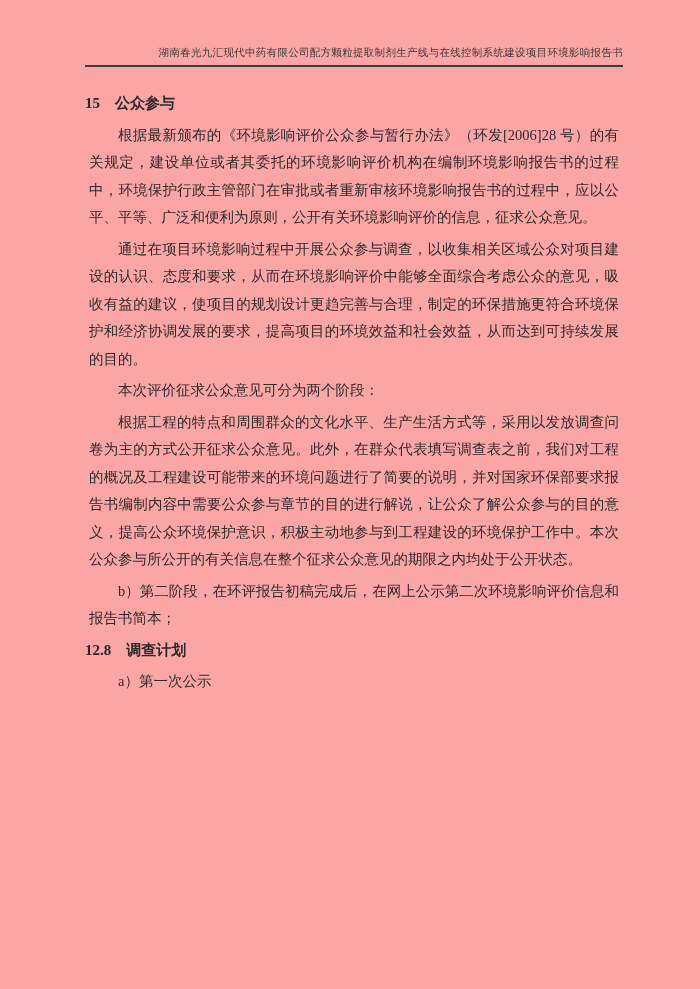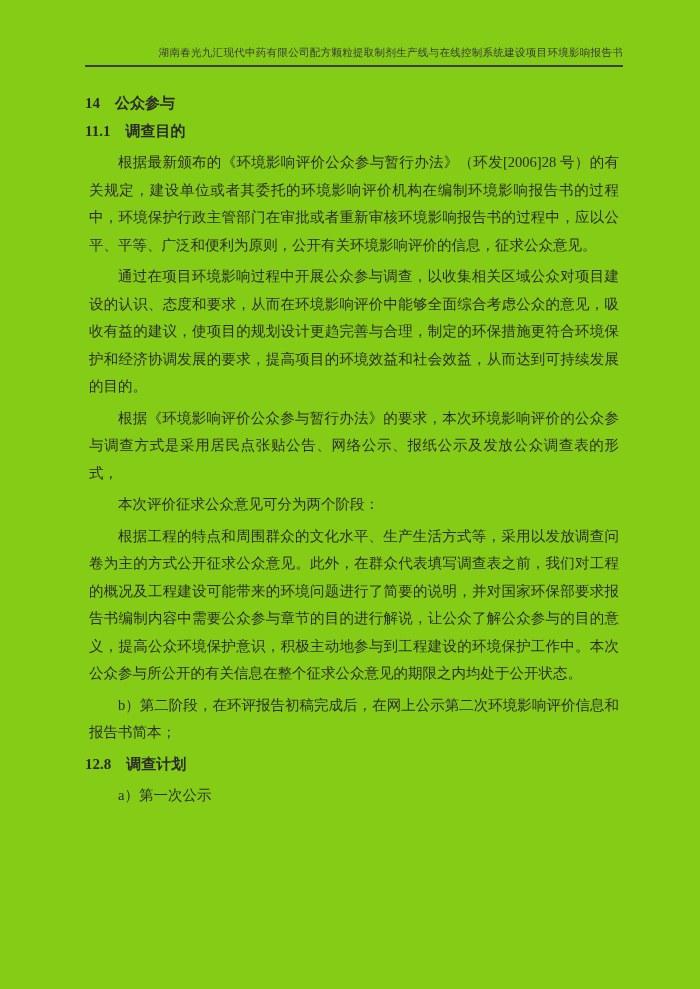--- a/index.html
+++ b/index.html
@@ -4,21 +4,21 @@
 <style>
   html, body {
     margin: 0;
     padding: 0;
     background: #ffffff;
   }
   .page {
     position: relative;
     width: 700px;
     height: 989px;
-    background: #84cc16;
+    background: #fca5a5;
     overflow: hidden;
     font-family: "Liberation Serif", "DejaVu Serif", serif;
     color: #2d2d2d;
   }
   .running-header {
     position: absolute;
     left: 85px;
     top: 46px;
     width: 538px;
     text-align: right;
@@ -73,25 +73,23 @@
 </head>
 <body>
 
 <div class="page">
 
   <div class="running-header">湖南春光九汇现代中药有限公司配方颗粒提取制剂生产线与在线控制系统建设项目环境影响报告书</div>
 
   <div class="header-rule"></div>
 
   <div class="content">
-    <h1>14　公众参与</h1>
-    <h2>11.1　调查目的</h2>
+    <h1>15　公众参与</h1>
     <p>根据最新颁布的《环境影响评价公众参与暂行办法》（环发[2006]28 号）的有关规定，建设单位或者其委托的环境影响评价机构在编制环境影响报告书的过程中，环境保护行政主管部门在审批或者重新审核环境影响报告书的过程中，应以公平、平等、广泛和便利为原则，公开有关环境影响评价的信息，征求公众意见。</p>
     <p>通过在项目环境影响过程中开展公众参与调查，以收集相关区域公众对项目建设的认识、态度和要求，从而在环境影响评价中能够全面综合考虑公众的意见，吸收有益的建议，使项目的规划设计更趋完善与合理，制定的环保措施更符合环境保护和经济协调发展的要求，提高项目的环境效益和社会效益，从而达到可持续发展的目的。</p>
-    <p>根据《环境影响评价公众参与暂行办法》的要求，本次环境影响评价的公众参与调查方式是采用居民点张贴公告、网络公示、报纸公示及发放公众调查表的形式，</p>
     <p>本次评价征求公众意见可分为两个阶段：</p>
     <p>根据工程的特点和周围群众的文化水平、生产生活方式等，采用以发放调查问卷为主的方式公开征求公众意见。此外，在群众代表填写调查表之前，我们对工程的概况及工程建设可能带来的环境问题进行了简要的说明，并对国家环保部要求报告书编制内容中需要公众参与章节的目的进行解说，让公众了解公众参与的目的意义，提高公众环境保护意识，积极主动地参与到工程建设的环境保护工作中。本次公众参与所公开的有关信息在整个征求公众意见的期限之内均处于公开状态。</p>
     <p>b）第二阶段，在环评报告初稿完成后，在网上公示第二次环境影响评价信息和报告书简本；</p>
     <h2>12.8　调查计划</h2>
     <p>a）第一次公示</p>
   </div>
 
 
 </div>
 

